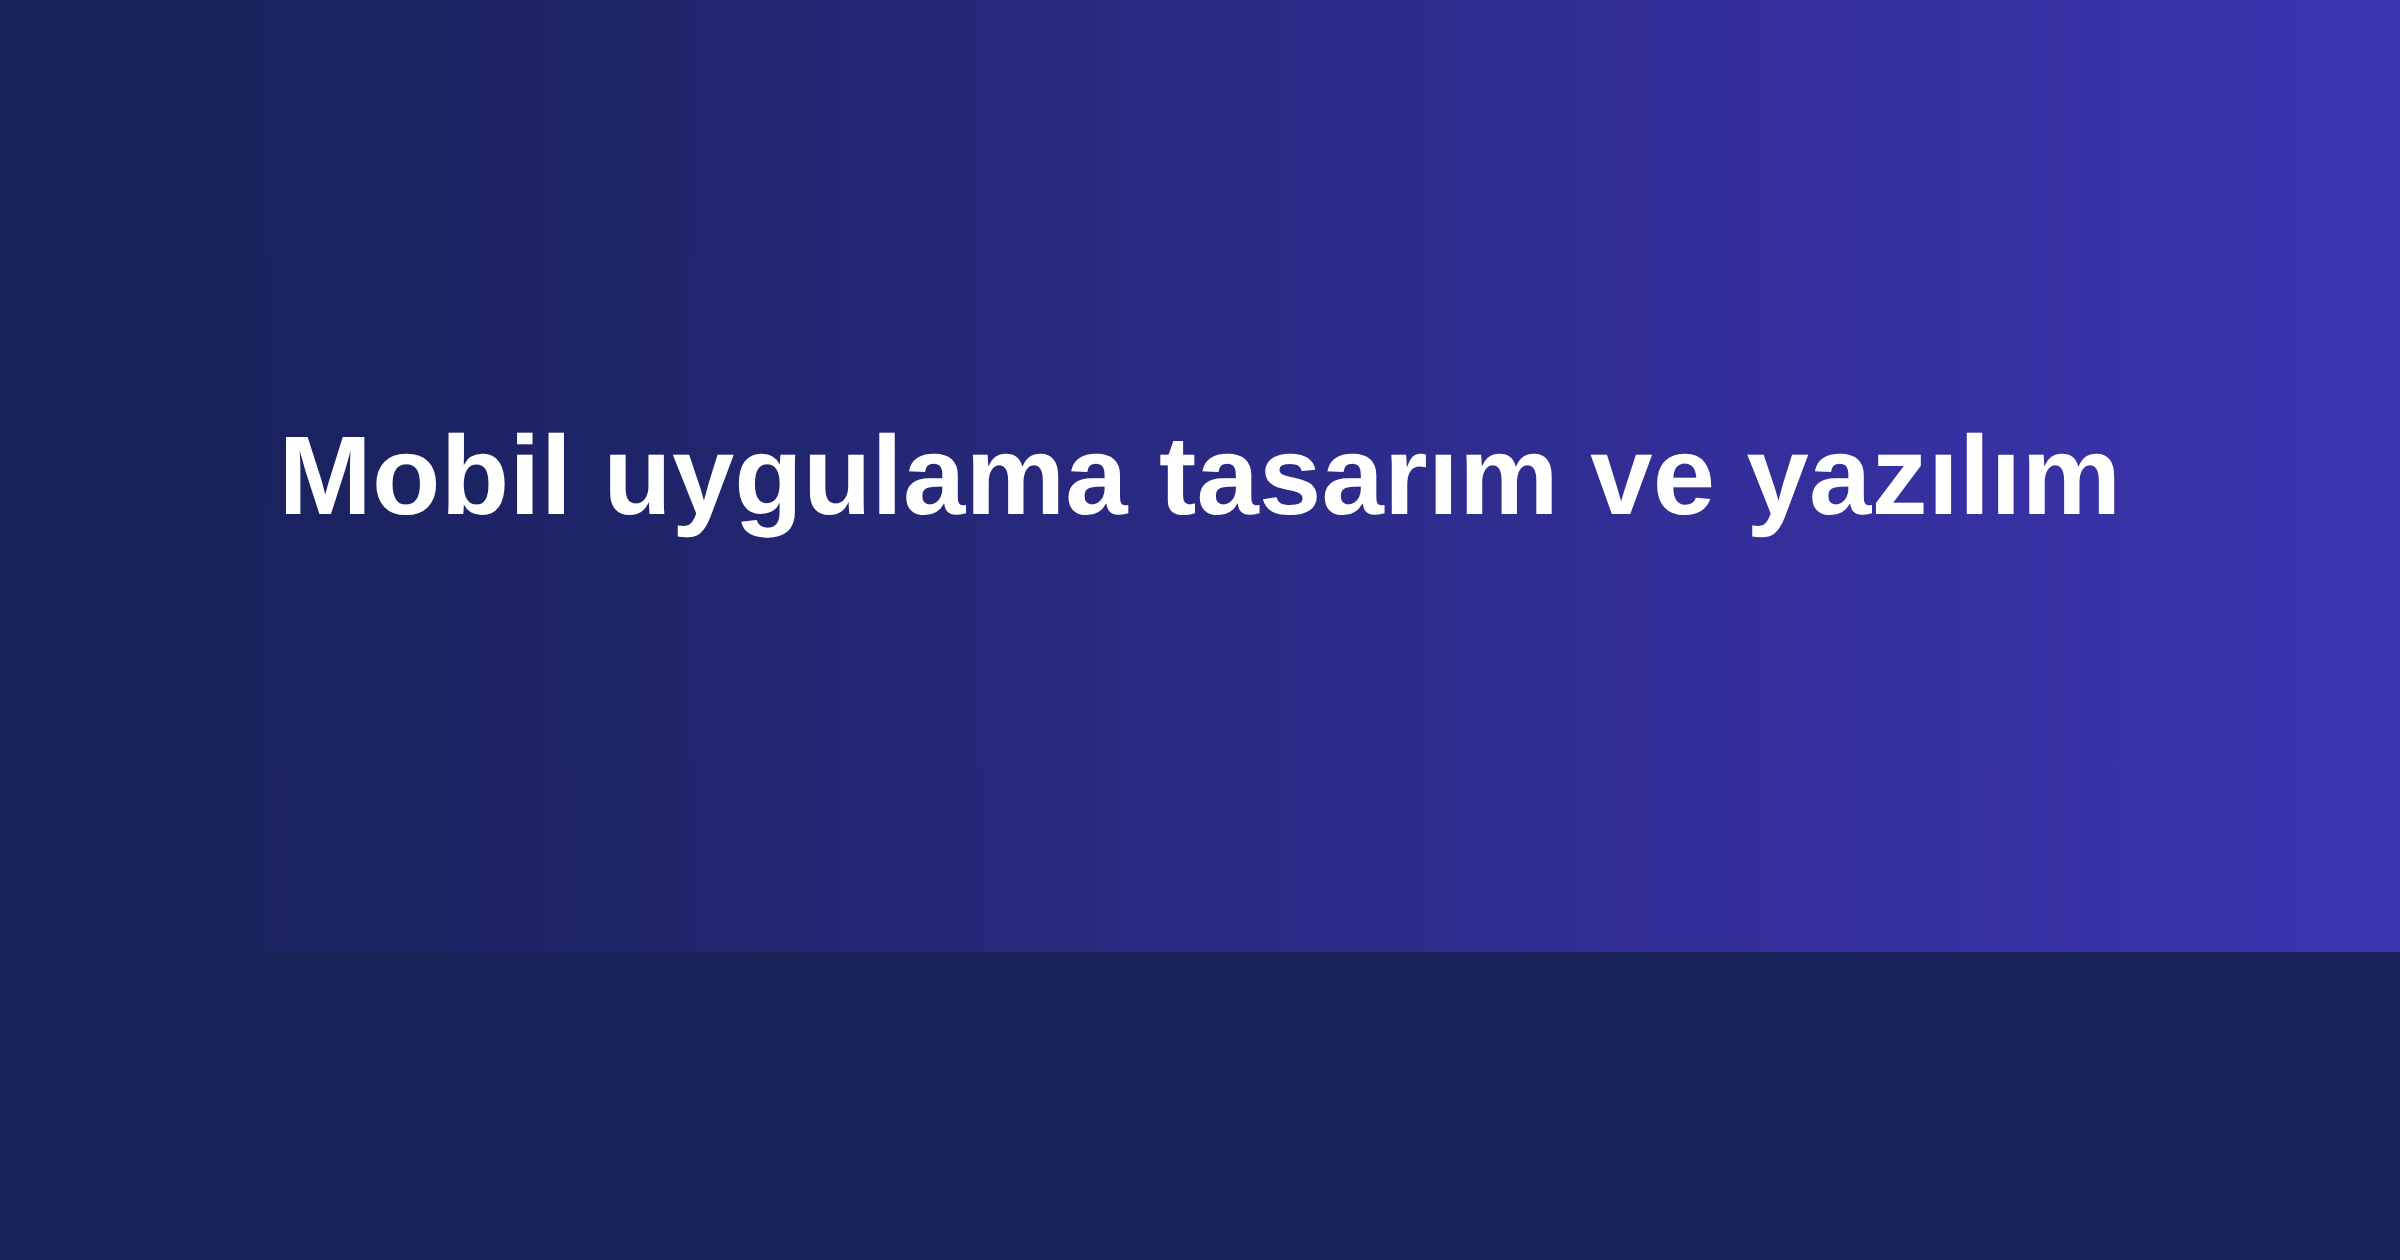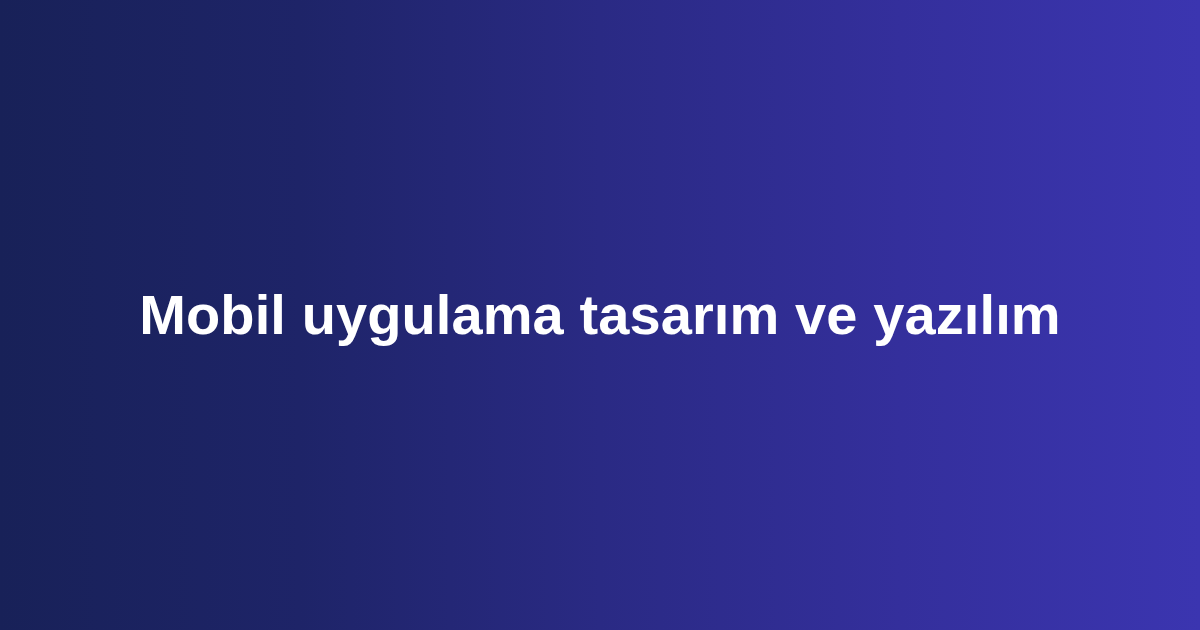--- a/index.html
+++ b/index.html
@@ -14,21 +14,21 @@
     overflow: hidden;
     font-family: "Liberation Sans", "DejaVu Sans", sans-serif;
     background: #182158;
   }
 
   
   .og-card {
     position: relative;
     box-sizing: border-box;
     width: 1200px;
-    height: 630px;
+    height: 476px;
     display: flex;
     align-items: center;
     justify-content: flex-start;
     
     background-image: linear-gradient(
       90deg,
       #182158 0%,
       #1e2468 25%,
       #2a2a84 50%,
       #342f9c 75%,

